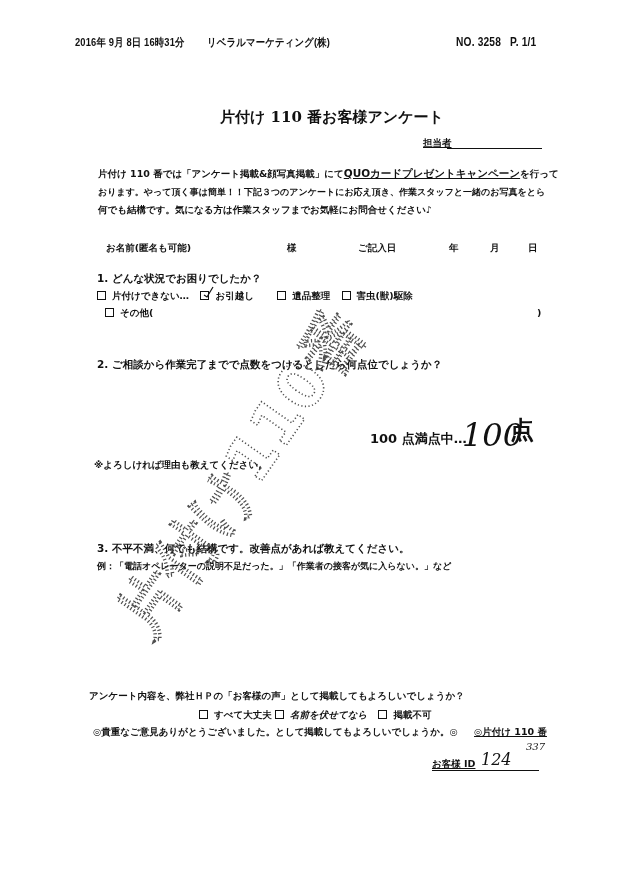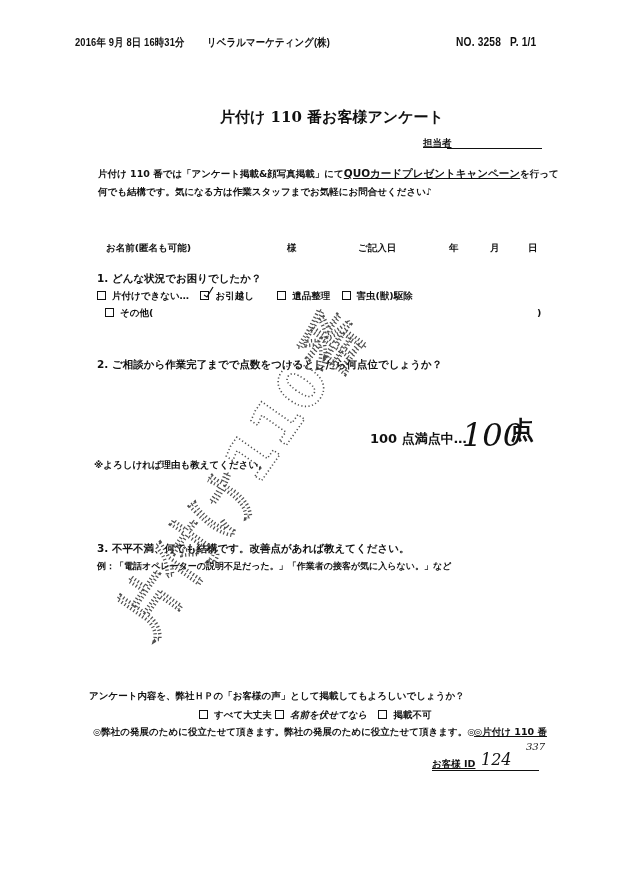--- a/index.html
+++ b/index.html
@@ -23,20 +23,21 @@
 <div class="abs fax" style="left:207px;top:35px;">リベラルマーケティング(株)</div>
 <div class="abs fax" style="left:456px;top:35px;font-size:12px;">NO. 3258</div>
 <div class="abs fax" style="left:510px;top:35px;font-size:12px;">P.  1/1</div>
 
 <div class="abs title" style="left:220px;top:108px;">片付け 110 番お客様アンケート</div>
 <div class="abs small ul" style="left:423px;top:137px;">担当者</div>
 <div class="line" style="left:447px;top:148px;width:95px;"></div>
 
 <div class="abs body-text" style="left:98px;top:164px;">
   <div><span>片付け 110 番では「アンケート掲載&amp;顔写真掲載」にて</span><span class="ul" style="font-size:10.5px;">QUOカードプレゼントキャンペーン</span><span>を行って</span></div>
+  <div style="font-size:9px;">おります。やって頂く事は簡単！！下記３つのアンケートにお応え頂き、作業スタッフと一緒のお写真をとら</div>
   <div>何でも結構です。気になる方は作業スタッフまでお気軽にお問合せください♪</div>
 </div>
 
 <div class="abs small" style="left:106px;top:242px;">お名前(匿名も可能)</div>
 <div class="abs" style="left:110px;top:240px;width:170px;height:14px;"></div>
 <div class="abs small" style="left:287px;top:242px;">様</div>
 <div class="abs small" style="left:358px;top:242px;">ご記入日</div>
 <div class="abs small" style="left:449px;top:242px;">年</div>
 <div class="abs small" style="left:490px;top:242px;">月</div>
 <div class="abs small" style="left:528px;top:242px;">日</div>
@@ -61,21 +62,21 @@
 
 <div class="abs q" style="left:97px;top:542px;">3.  不平不満、何でも結構です。改善点があれば教えてください。</div>
 <div class="abs small" style="left:97px;top:560px;font-size:9px;">例：「電話オペレーターの説明不足だった。」「作業者の接客が気に入らない。」など</div>
 
 <div class="abs small" style="left:89px;top:690px;">アンケート内容を、弊社ＨＰの「お客様の声」として掲載してもよろしいでしょうか？</div>
 <div class="abs small" style="left:199px;top:709px;">
   <span><span class="cb"></span><span>すべて大丈夫</span></span>
   <span style="margin-left:0;font-style:italic;"><span class="cb"></span><span>名前を伏せてなら</span></span>
   <span style="margin-left:8px;"><span class="cb"></span><span>掲載不可</span></span>
 </div>
-<div class="abs small" style="left:93px;top:726px;">◎弊社の発展のために役立たせて頂きます。弊社の発展のために役立たせて頂きます。◎</div>
+<div class="abs small" style="left:93px;top:726px;">◎貴重なご意見ありがとうございました。として掲載してもよろしいでしょうか。◎</div>
 <div class="abs small ul" style="left:474px;top:726px;">◎片付け 110 番</div>
 
 <div class="abs small ul" style="left:432px;top:758px;">お客様 ID</div>
 <div class="line" style="left:432px;top:770px;width:107px;"></div>
 <div class="abs hand" style="left:481px;top:750px;font-size:16px;">124</div>
 <div class="abs hand" style="left:526px;top:741px;font-size:10px;">337</div>
 
 <svg class="abs" style="left:0;top:0;" width="620" height="877">
   <g transform="translate(150,640) rotate(-55)">
     <text x="0" y="0" font-family="DejaVu Sans, sans-serif" font-size="62" font-weight="bold" fill="none" stroke="#222" stroke-width="1.6" stroke-dasharray="1.2 2.4" opacity="0.8">片付け110番</text>

